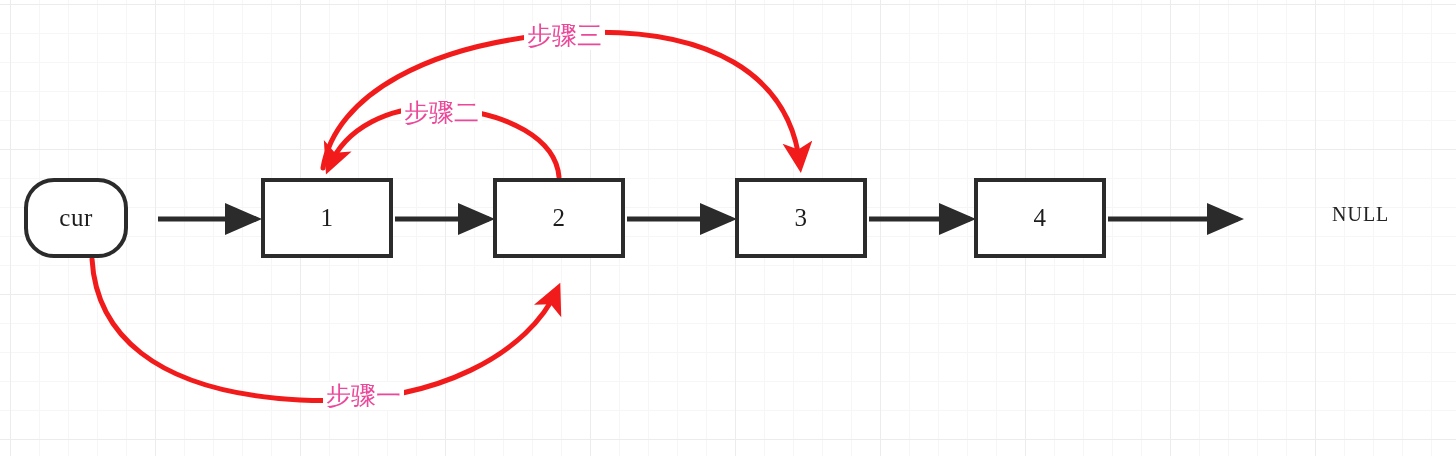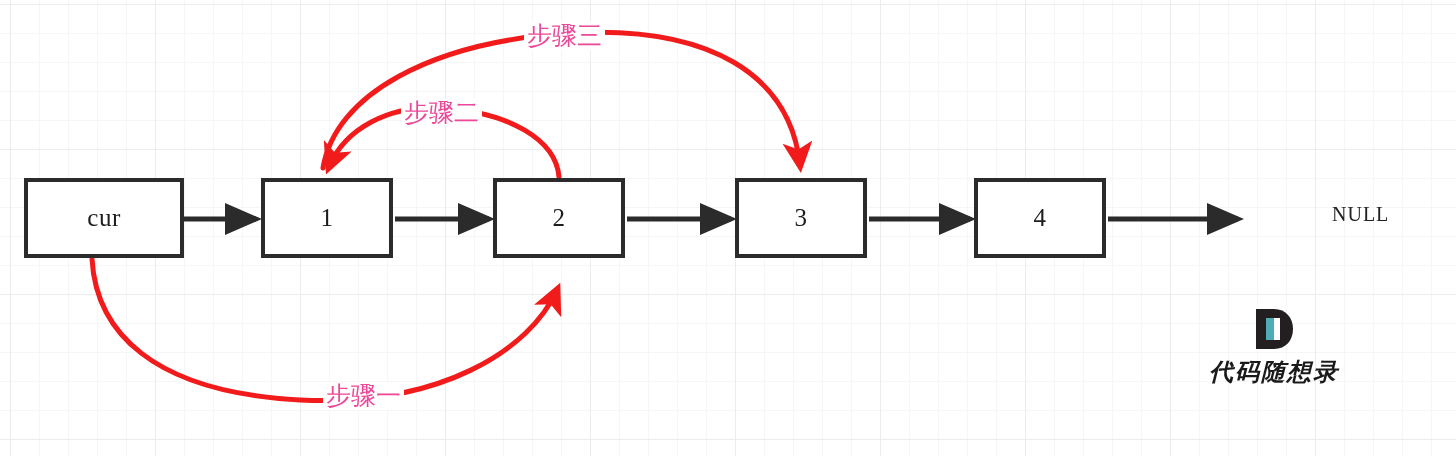--- a/index.html
+++ b/index.html
@@ -134,21 +134,21 @@
 
     <g>
       <path d="M 559,177 C 556,140 510,112 440,108 C 390,105 345,128 329,167" fill="none" stroke="#f21b1b" stroke-width="5" stroke-linecap="round" marker-end="url(#redhead)"></path>
     </g>
 
     <g>
       <path d="M 323,168 C 335,95 430,42 570,33 C 710,25 790,75 800,165" fill="none" stroke="#f21b1b" stroke-width="5" stroke-linecap="round" marker-end="url(#redhead)"></path>
     </g>
   </svg>
 
-  <div class="node-box" style="left:24px; top:178px; width:160px; height:80px;">
+  <div class="node-box" style="left:24px; top:178px; width:104px; height:80px;border-radius:30px;">
     <span>cur</span>
   </div>
   <div class="node-box" style="left:261px; top:178px; width:132px; height:80px;">
     <span>1</span>
   </div>
   <div class="node-box" style="left:493px; top:178px; width:132px; height:80px;">
     <span>2</span>
   </div>
   <div class="node-box" style="left:735px; top:178px; width:132px; height:80px;">
     <span>3</span>
@@ -156,24 +156,14 @@
   <div class="node-box" style="left:974px; top:178px; width:132px; height:80px;">
     <span>4</span>
   </div>
 
   <div class="null-label" style="left:1332px; top:203px;">NULL</div>
 
   <div class="step-label" style="left:276px; top:382px;margin-left:47px;">步骤一</div>
   <div class="step-label" style="left:401px; top:99px;text-align:right;">步骤二</div>
   <div class="step-label" style="left:524px; top:22px;">步骤三</div>
 
-  <div id="watermark">
-    <div id="wm-logo">
-      <svg viewBox="0 0 44 46" width="44" height="46" xmlns="http://www.w3.org/2000/svg">
-        <path d="M4,3 L22,3 C34,3 41,12 41,23 C41,34 34,43 22,43 L4,43 Z" fill="#231f20"></path>
-        <rect x="14" y="12" width="14" height="22" fill="#ffffff"></rect>
-        <rect x="14" y="12" width="8" height="22" fill="#4dacb4"></rect>
-      </svg>
-    </div>
-    <div id="wm-text">代码随想录</div>
-  </div>
 
 </div>
 
 </body></html>

